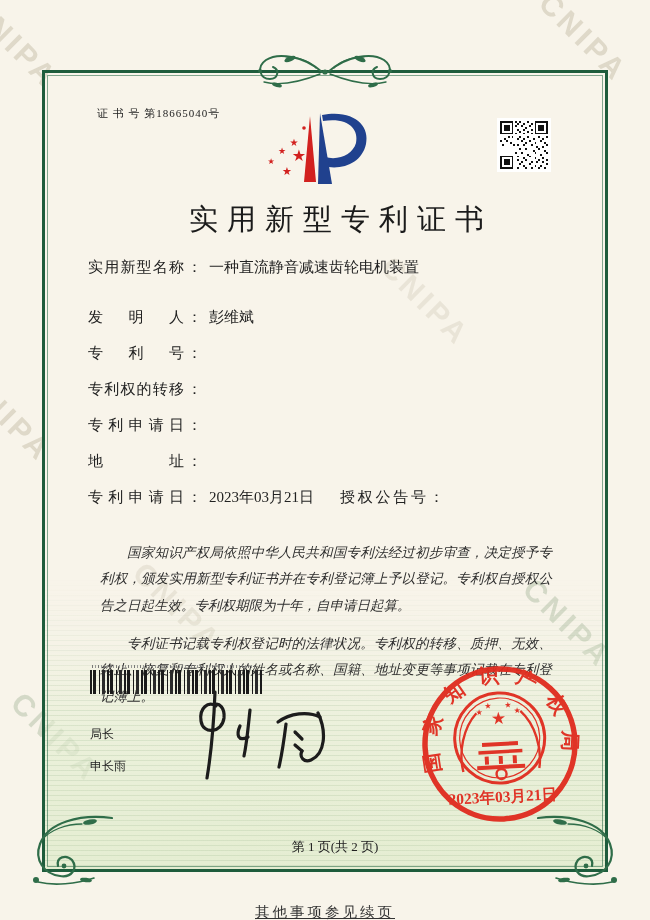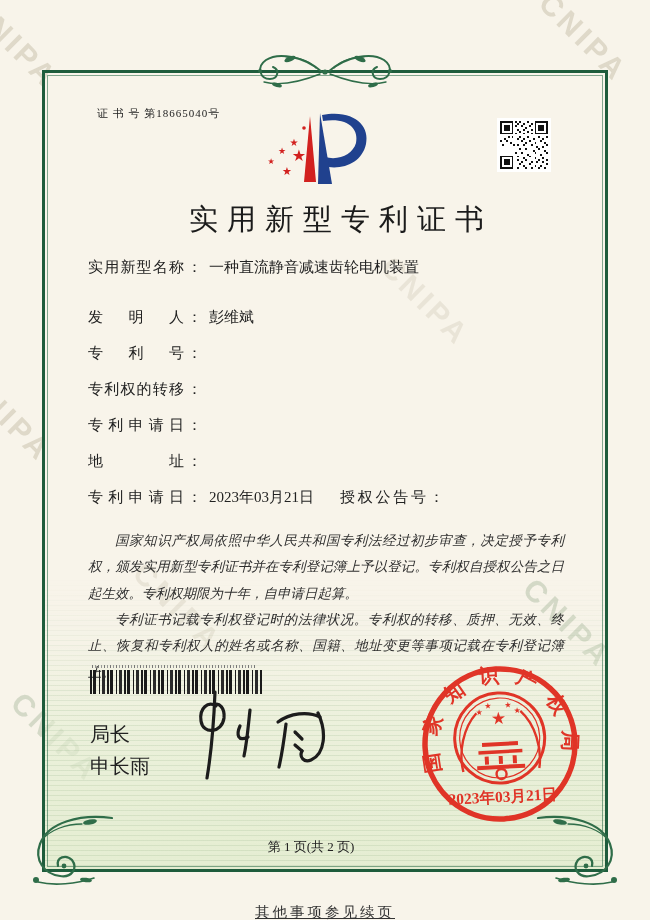--- a/index.html
+++ b/index.html
@@ -47,37 +47,37 @@
   .flabel{ flex:none; width:96px; text-align:justify; text-align-last:justify; }
   .flabel.short{ width:86px; }
   .fcolon{ flex:none; padding:0 7px 0 3px; }
   .fvalue{ flex:none; }
   .grp2{ display:flex; align-items:flex-start; margin-left:26px; }
   .paras{
     position:absolute; left:88px; top:528px; width:476px; z-index:3;
     font-size:13.5px; line-height:1.95; font-style:italic; color:#2e2e2e;
     text-align:justify;
   }
-  .paras p{ margin:0; text-indent:2em; }
+  .paras p{ margin:12px; text-indent:2em; }
   .barcode-micro{
     position:absolute; left:92px; top:665px; width:164px; height:3px; z-index:3;
     background:repeating-linear-gradient(90deg,#777 0 1px,transparent 1px 3px,#999 3px 4px,transparent 4px 6px);
   }
   .barcode{
     position:absolute; left:90px; top:670px; width:172px; height:24px; z-index:3;
     background:repeating-linear-gradient(90deg,
       #1a1a1a 0 2px, transparent 2px 3px,
       #1a1a1a 3px 6px, transparent 6px 9px,
       #1a1a1a 9px 10px, transparent 10px 12px,
       #2a2a2a 12px 15px, transparent 15px 17px);
   }
-  .issuer{ position:absolute; left:90px; top:718px; z-index:3; font-size:20px; line-height:32px; }
+  .issuer{ position:absolute; left:90px; top:718px; z-index:3; font-size:12px; line-height:32px; }
   .signature{ position:absolute; left:178px; top:688px; z-index:4; }
   .seal{ position:absolute; left:418px; top:662px; z-index:5; opacity:0.95; transform:rotate(-3deg); }
-  .page-num{ position:absolute; left:28px; top:838px; width:566px; text-align:center; font-size:13px; z-index:3; }
+  .page-num{ position:absolute; left:52px; top:838px; width:566px; text-align:center; font-size:13px; z-index:3; }
   .note{ position:absolute; left:0; top:903px; width:100%; text-align:center; font-size:14.5px; letter-spacing:3px; z-index:3; color:#333;text-decoration:underline; }
   .orn-top{ position:absolute; left:220px; top:46px; z-index:3; }
   .orn-corner{ position:absolute; top:810px; z-index:3; }
   .orn-corner.left{ left:28px; }
   .orn-corner.right{ left:532px; transform:scaleX(-1); }
 </style>
 </head>
 <body>
 
 <div id="page">

